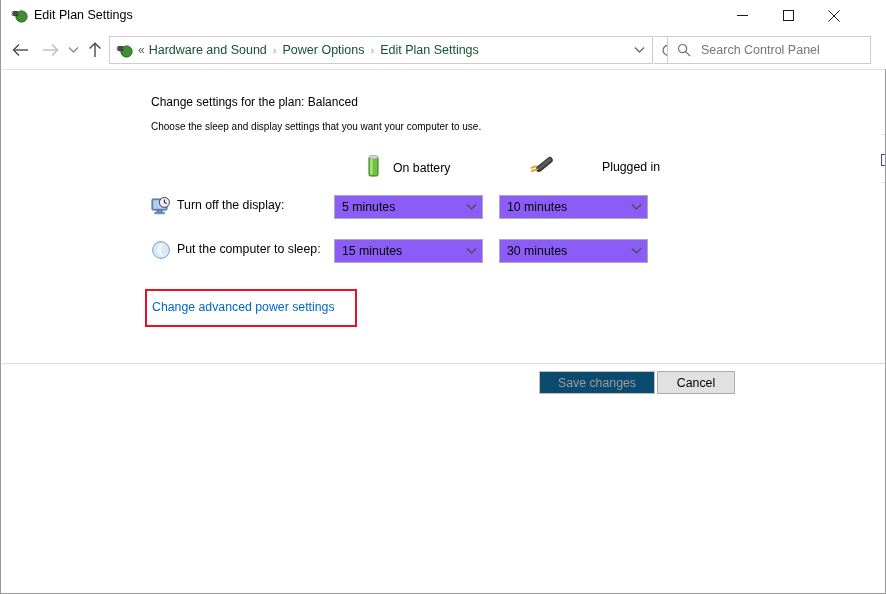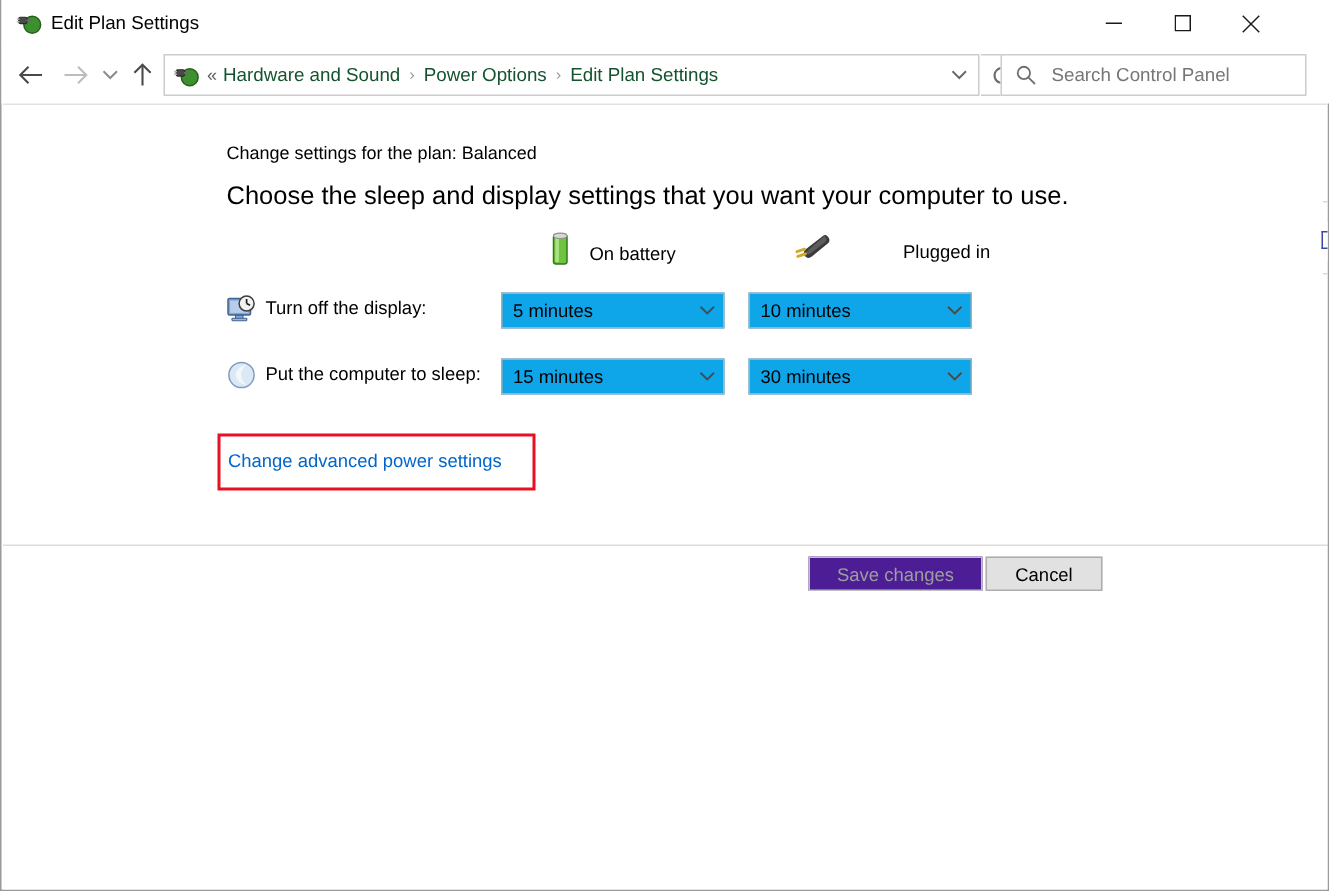--- a/index.html
+++ b/index.html
@@ -109,21 +109,21 @@
     width: 883px; height: 294px;
     background: #ffffff;
     border-top: 1px solid #e2e2e2;
   }
   #page-title {
     position: absolute; left: 149px; top: 25px;
     font-size: 12px; color: #000000; white-space: nowrap;
   }
   #page-subtitle {
     position: absolute; left: 149px; top: 51px;
-    font-size: 17px; color: #000000; white-space: nowrap;
+    font-size: 10px; color: #000000; white-space: nowrap;
   }
 
   
   #col-battery {
     position: absolute; left: 362px; top: 84px;
     display: flex; align-items: center;
   }
   #col-plugged {
     position: absolute; left: 525px; top: 84px;
     display: flex; align-items: center; gap: 37px;
@@ -137,21 +137,21 @@
   #row-display { top: 125px; }
   #row-sleep   { top: 169px; }
 
   .srow-icon { position: absolute; left: 149px; top: 1px; width: 20px; height: 20px; }
   .srow-label {
     position: absolute; left: 175px; top: 3px;
     font-size: 12.3px; color: #000000; white-space: nowrap;
   }
   .combo {
     position: absolute; top: 0; width: 149px; height: 24px;
-    background: #0ea5e9;
+    background: #8b5cf6;
     border: 1px solid #adadad;
     display: flex; align-items: center;
   }
   .combo.c1 { left: 332px; }
   .combo.c2 { left: 497px; }
   .combo-text {
     font-size: 12.3px; color: #000000; margin-left: 7px;
     white-space: nowrap; flex: 1;
   }
   .combo-arrow {
@@ -188,21 +188,21 @@
   }
   .fbtn {
     position: absolute; top: 7px; height: 23px;
     border: 1px solid #adadad;
     font-family: "Liberation Sans", sans-serif;
     font-size: 12.3px;
     display: flex; align-items: center; justify-content: center;
   }
   #btn-save {
     left: 537px; width: 116px;
-    background: #4c1d95; color: #9d9d9d; border-color: #bfbfbf;
+    background: #0c4a6e; color: #9d9d9d; border-color: #bfbfbf;
   }
   #btn-cancel {
     left: 655px; width: 78px;
     background: #e1e1e1; color: #000000;
   }
 
   
   #edge-sliver {
     position: absolute; right: 0; top: 148px;
     width: 4px; height: 26px;

